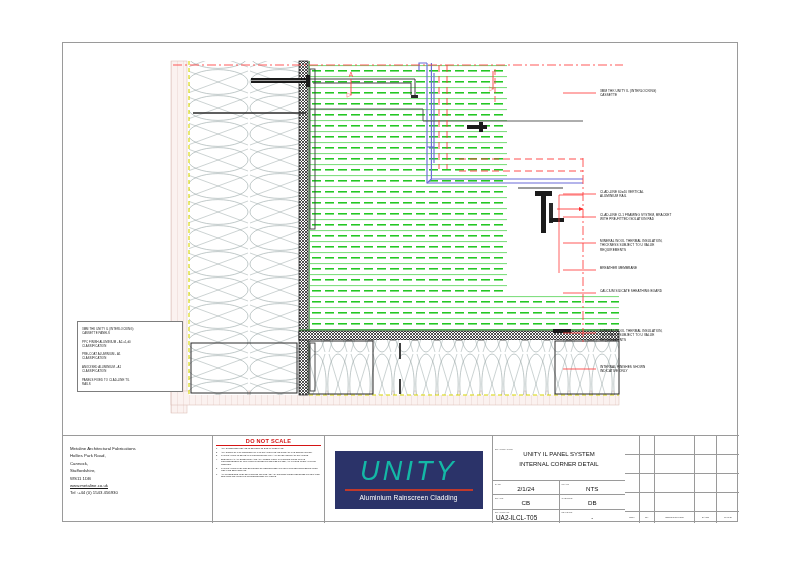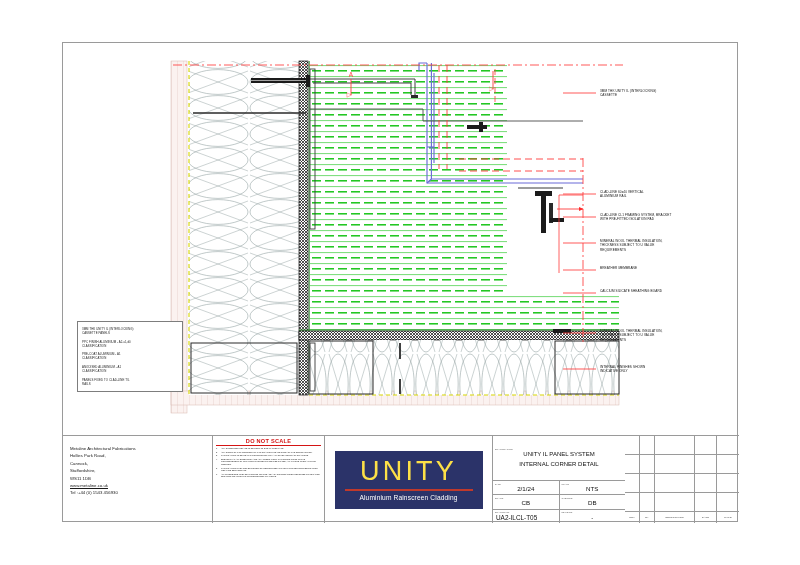--- a/index.html
+++ b/index.html
@@ -57,21 +57,21 @@
          letter-spacing: 0.25px; border-bottom: 0.6px solid #d41414; padding-bottom: 0.5px; margin-bottom: 1.5px;}
   .nrow { display: flex; font-size: 2.05px; line-height: 1.3; color: #2a2a2a; margin-bottom: 0.9px; }
   .nrow .nn { width: 5px; flex: 0 0 5px; }
   .nrow .nt { flex: 1; }
 
   #tb-logo { width: 168px; display: flex; align-items: center; justify-content: center; }
   #logo {
     width: 148px; height: 58px; background: #2b3369;
     display: flex; flex-direction: column; align-items: center; justify-content: center;
   }
-  #logo-main { color: #fde047; font-size: 27px; letter-spacing: 3.2px; font-weight: normal; line-height: 1; }
+  #logo-main { color: #14b8a6; font-size: 27px; letter-spacing: 3.2px; font-weight: normal; line-height: 1; font-style: italic; }
   #logo-rule { width: 128px; height: 1.4px; background: #c0392b; margin: 4px 0 3px; }
   #logo-sub { color: #fff; font-size: 6.6px; letter-spacing: 0.15px; }
 
   
   #tb-right { flex: 1; display: flex; }
   #tb-meta { width: 132px; display: flex; flex-direction: column; }
   .mrow { display: flex; border-bottom: 0.8px solid #9a9a9a; }
   .mrow:last-child { border-bottom: none; }
   .mcell { position: relative; border-right: 0.8px solid #9a9a9a; padding: 1.5px 2px 1.5px 2px; flex: 1; }
   .mcell:last-child { border-right: none; }

